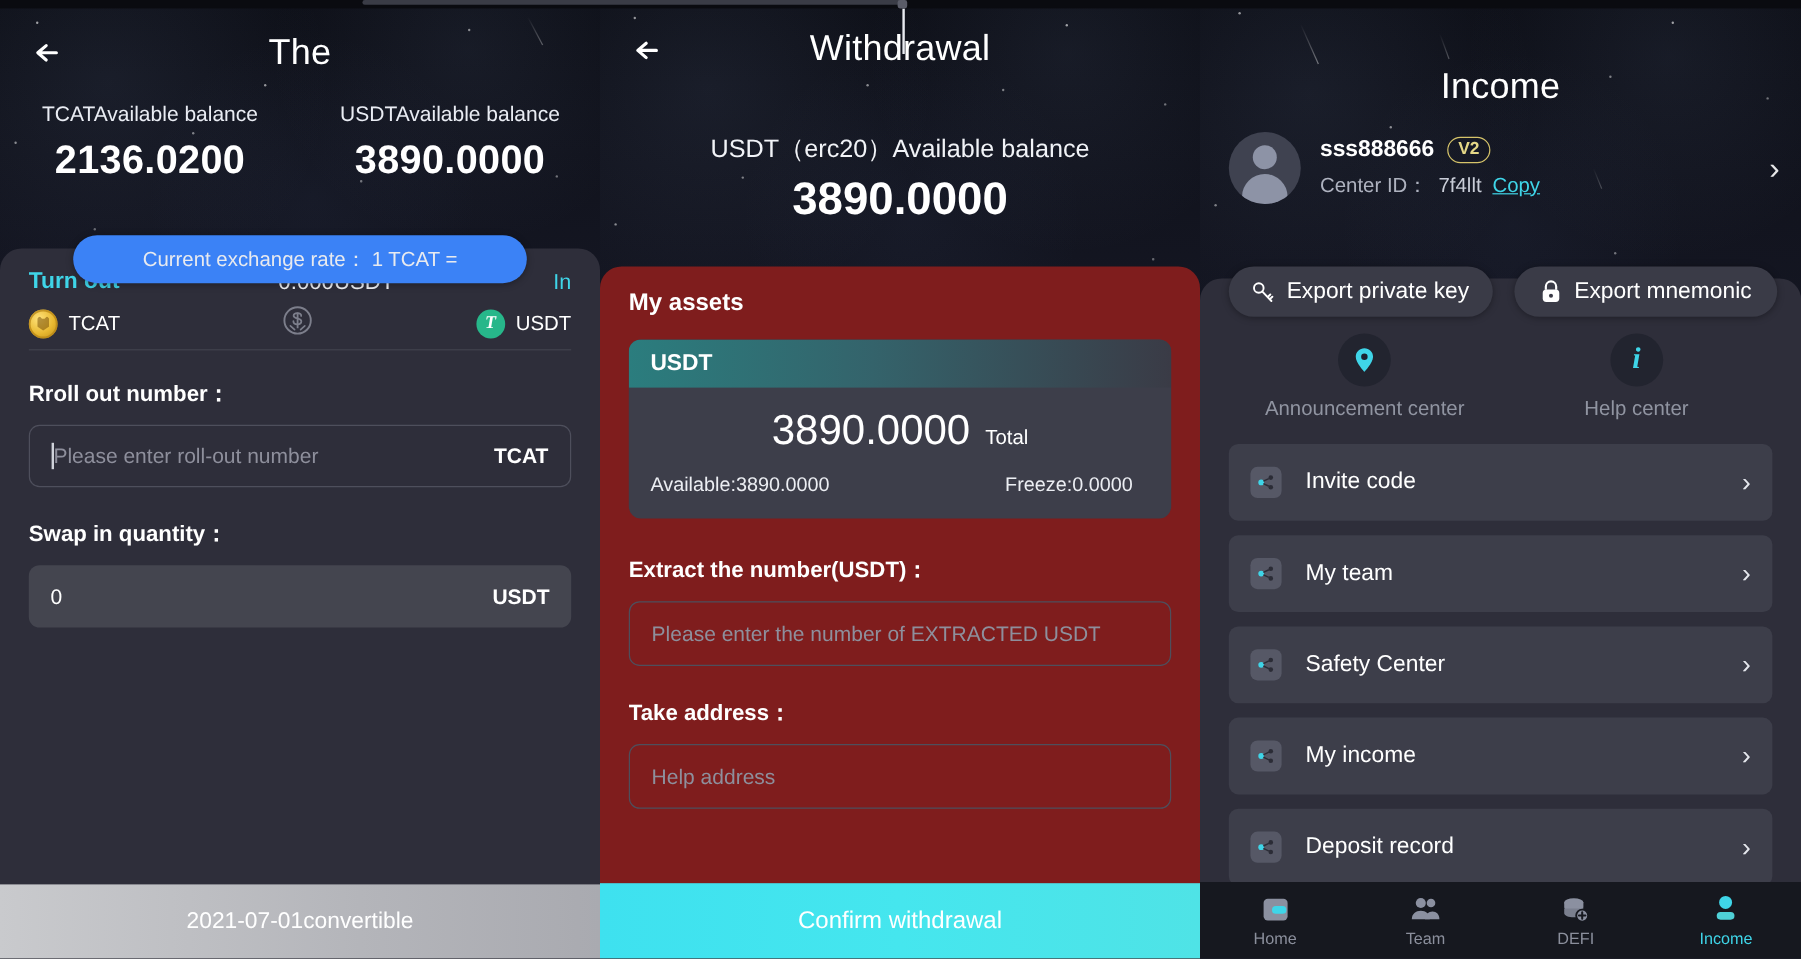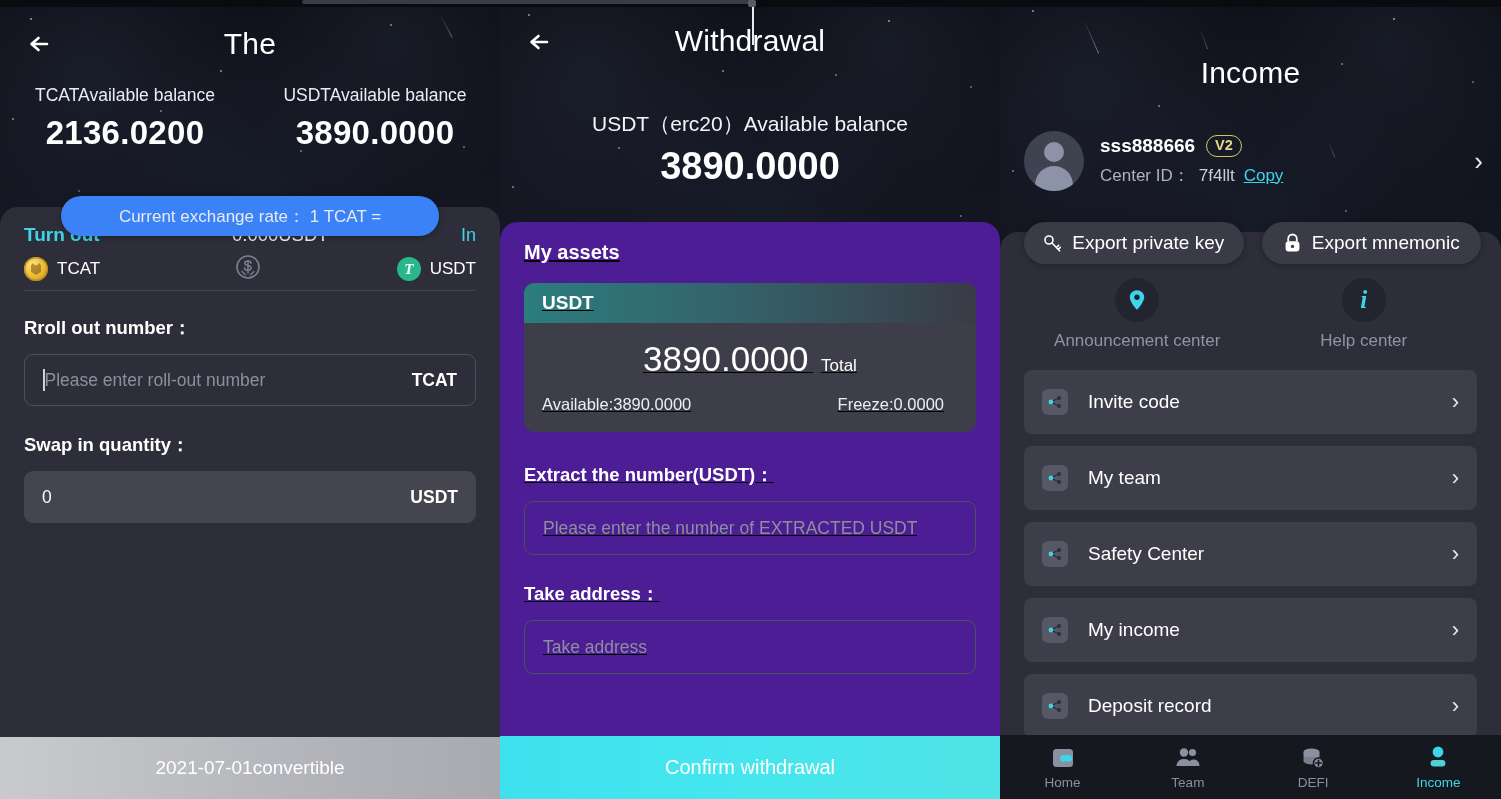--- a/index.html
+++ b/index.html
@@ -106,21 +106,21 @@
     display: flex; align-items: center; justify-content: center;
     color: #fff; font-size: 19px; z-index: 6;
   }
 
   
   .bigbal-lbl { position: absolute; left: 0; right: 0; text-align: center; color: #f1f3f7; font-size: 21px; }
   .bigbal-val { position: absolute; left: 0; right: 0; text-align: center; color: #fff; font-size: 38px; font-weight: 700; }
 
   .card2 {
     position: absolute; left: 0; top: 222px; width: 500px; bottom: 0;
-    background: #4c1d95; border-radius: 18px 18px 0 0; padding: 0 24px; z-index: 3; text-decoration: underline;
+    background: #7f1d1d; border-radius: 18px 18px 0 0; padding: 0 24px; z-index: 3;
   }
   .myassets { color: #fff; font-size: 20px; font-weight: 700; margin-top: 19px; }
   .asset-card { margin-top: 19px; border-radius: 10px; overflow: hidden; background: #3d3e4a; }
   .asset-head {
     height: 40px; padding: 0 18px; display: flex; align-items: center;
     background: linear-gradient(90deg, #2b7d7e 0%, #34636b 45%, #3a3b46 100%);
     color: #fff; font-size: 19px; font-weight: 700;
   }
   .asset-total { text-align: center; padding: 16px 18px 6px; }
   .asset-total .num { color: #fff; font-size: 35px; font-weight: 400; }
@@ -130,21 +130,21 @@
   .asset-foot span:last-child { text-align: right; padding-right: 14px; }
 
   .bottom-bar2 {
     position: absolute; left: 0; bottom: 0; width: 500px; height: 63px;
     background: linear-gradient(90deg, #3ee1ef 0%, #45e6ee 50%, #4fe3e6 100%);
     display: flex; align-items: center; justify-content: center;
     color: #fff; font-size: 20px; z-index: 6;
   }
 
   
-  .prof-row { position: absolute; left: 24px; right: 18px; top: 110px; display: flex; align-items: center; margin-top: 21px; }
+  .prof-row { position: absolute; left: 24px; right: 18px; top: 110px; display: flex; align-items: center; }
   .avatar {
     width: 60px; height: 60px; border-radius: 50%; background: #3f4250;
     position: relative; overflow: hidden; flex: 0 0 auto;
   }
   .avatar::before {
     content: ""; position: absolute; left: 50%; top: 11px; transform: translateX(-50%);
     width: 20px; height: 20px; border-radius: 50%; background: #8d93a6;
   }
   .avatar::after {
     content: ""; position: absolute; left: 50%; top: 35px; transform: translateX(-50%);
@@ -346,21 +346,21 @@
         </div>
       </div>
 
       <div class="field-label" style="margin-top:30px">Extract the number(USDT)：</div>
       <div class="input-box outline" style="height:54px">
         <span class="ph" style="white-space:nowrap;overflow:hidden;text-overflow:clip">Please enter the number of EXTRACTED USDT</span>
       </div>
 
       <div class="field-label" style="margin-top:26px">Take address：</div>
       <div class="input-box outline" style="height:54px">
-        <span class="ph">Take address</span>
+        <span class="ph">Help address</span>
       </div>
     </div>
 
     <div class="bottom-bar2">Confirm withdrawal</div>
   </div>
 
   <div class="panel p3">
     <div class="sky" style="height:260px">
       <span class="star" style="left:32px;top:10px;width:2px;height:2px;opacity:.55"></span>
       <span class="star" style="left:393px;top:18px;width:2px;height:2px;opacity:.6"></span>

